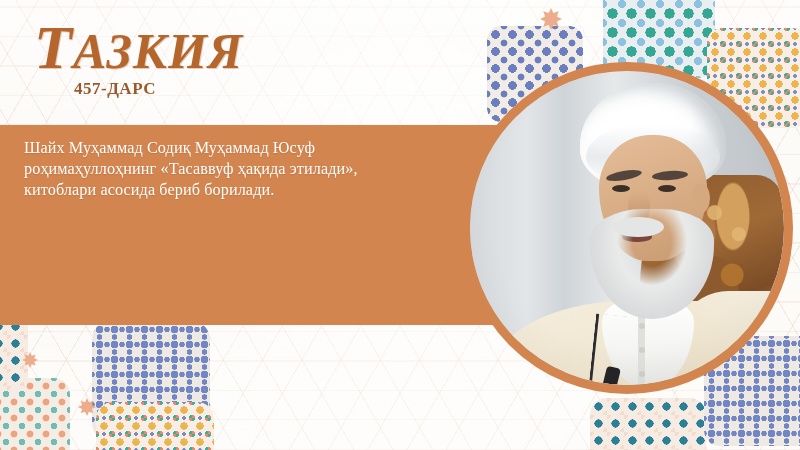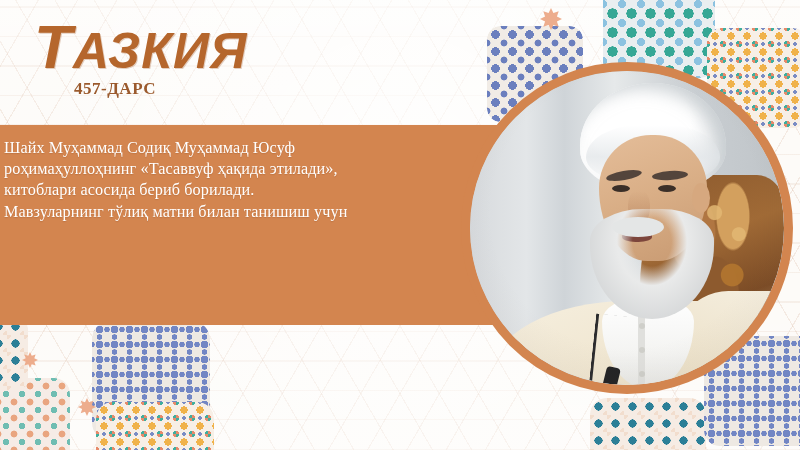--- a/index.html
+++ b/index.html
@@ -115,21 +115,21 @@
   .star8{
     position:absolute;
     background:#eca987;
     clip-path:polygon(50% 0%,61% 23%,85% 15%,77% 39%,100% 50%,77% 61%,85% 85%,61% 77%,50% 100%,39% 77%,15% 85%,23% 61%,0% 50%,23% 39%,15% 15%,39% 23%);
     opacity:.95;
   }
 
   
   .title-wrap{position:absolute;left:34px;top:22px;z-index:8;}
   .brand{
-    font-family:Liberation Sans, sans-serif;
+    font-family:Liberation Serif, serif;
     font-style:italic;font-weight:700;
     font-size:50px;line-height:50px;
     color:#b5662c;
     letter-spacing:1px;
     text-shadow:1px 1px 0 rgba(160,85,35,.28);
   }
   .brand .cap{font-size:62px;}
   .sub{
     font-family:"Liberation Serif", serif;
     font-weight:700;font-size:17px;letter-spacing:.5px;
@@ -139,21 +139,21 @@
   
   .banner{
     position:absolute;left:0;top:125px;width:548px;height:200px;
     background:#d3854f;z-index:6;
   }
   .banner-curve{
     position:absolute;left:300px;top:125px;width:300px;height:200px;z-index:6;
     overflow:hidden;
   }
   .banner-text{
-    position:absolute;left:4px;top:138px;width:430px;z-index:9;
+    position:absolute;left:24px;top:138px;width:430px;z-index:9;
     color:#ffffff;
     font-family:"Liberation Serif", serif;
     font-size:16.2px;line-height:21.2px;
     letter-spacing:.1px;
     text-shadow:0 1px 1px rgba(120,60,25,.22);
   }
   .banner-text p{margin:0;white-space:nowrap;}
 
   
   .portrait{
@@ -314,21 +314,20 @@
 
   <div class="banner"></div>
   <svg class="banner-curve" viewBox="0 0 300 200" preserveAspectRatio="none" aria-hidden="true">
     <path d="M0,0 L300,0 C300,0 230,0 198,40 C168,78 162,120 186,165 C198,186 210,200 210,200 L0,200 Z" fill="#d3854f"></path>
   </svg>
 
   <div class="banner-text">
     <p>Шайх Муҳаммад Содиқ Муҳаммад Юсуф</p>
     <p>роҳимаҳуллоҳнинг «Тасаввуф ҳақида этилади»,</p>
     <p>китоблари асосида бериб борилади.</p>
-    <p>Мавзуларнинг тўлиқ матни билан танишиш учун</p>
   </div>
 
   <div class="portrait">
     <div class="photo">
       <div class="bd"></div>
       <div class="chair"></div>
       <div class="chair-orn"></div>
       <div class="chair-cush"></div>
 
       <div class="robe"></div>

